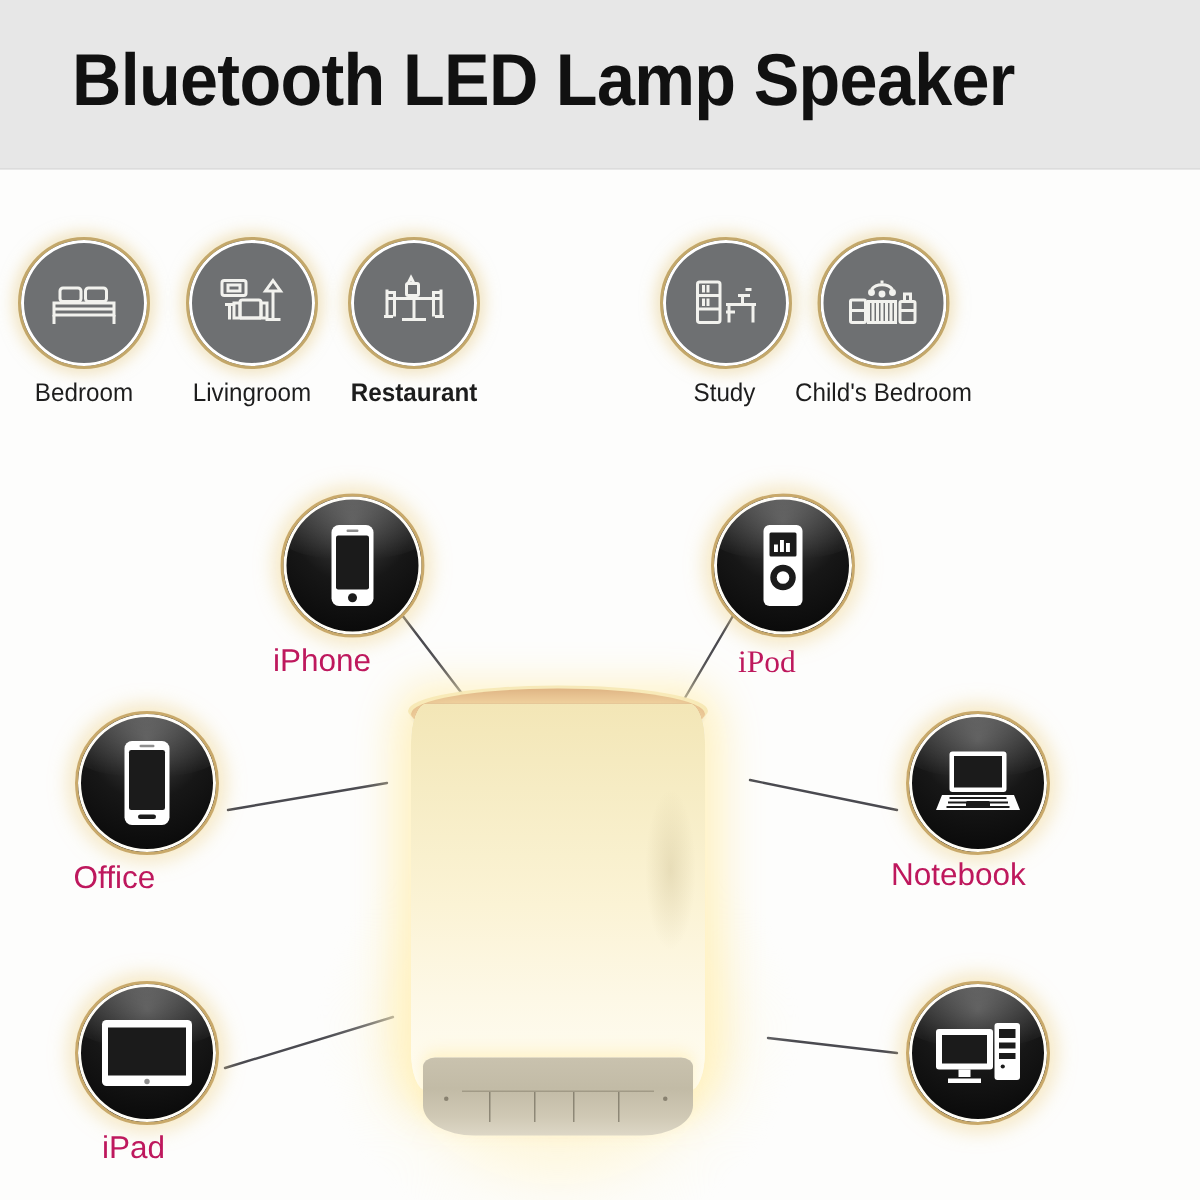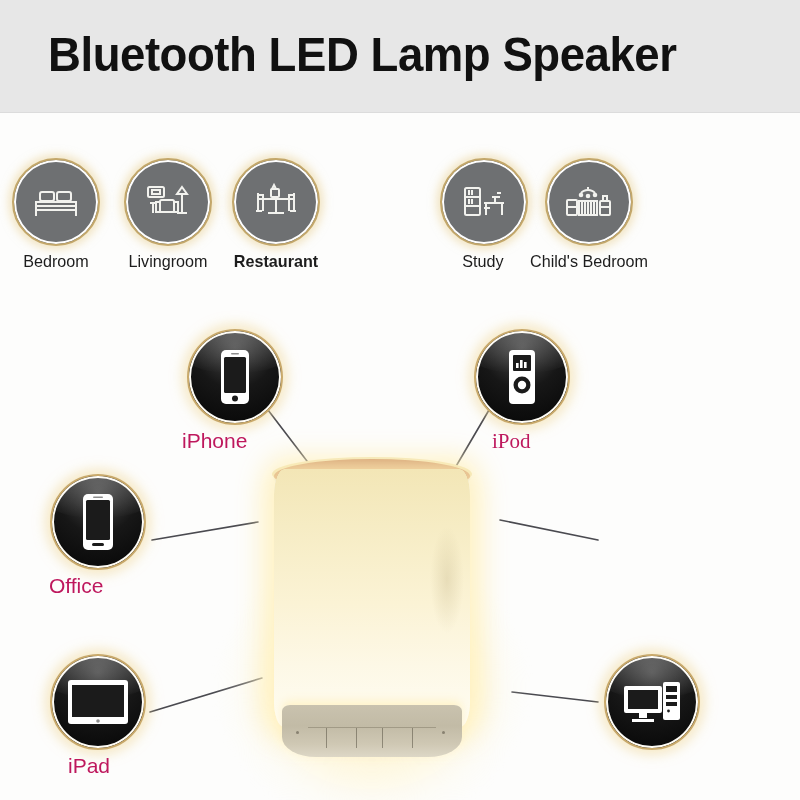--- a/index.html
+++ b/index.html
@@ -284,20 +284,32 @@
       <svg width="36" height="58" viewBox="0 0 36 58">
         <rect x="3" y="1" width="30" height="56" rx="5" fill="#ffffff"></rect>
         <rect x="6" y="7" width="24" height="40" rx="1.5" fill="#1b1b1b"></rect>
         <rect x="13" y="3.5" width="10" height="1.6" rx="0.8" fill="#8d8d8d"></rect>
         <rect x="12" y="50" width="12" height="3" rx="1.5" fill="#1b1b1b"></rect>
       </svg>
     </div>
     <div class="device-label" style="left:-1px;top:100px;">Office</div>
   </div>
 
+  <div class="device" style="left:604px;top:474px;">
+    <div class="device-circle">
+      <svg width="60" height="48" viewBox="0 0 60 48">
+        <rect x="11" y="3" width="38" height="27" rx="2" fill="#ffffff"></rect>
+        <rect x="14" y="6" width="32" height="21" fill="#1b1b1b"></rect>
+        <path d="M6 32 H54 L58 42 H2 Z" fill="#ffffff"></path>
+        <path d="M11 34 H49 M10 37 H50 M9 40 H51" stroke="#1b1b1b" stroke-width="1.2"></path>
+        <rect x="22" y="36" width="16" height="4" rx="1" fill="#1b1b1b"></rect>
+      </svg>
+    </div>
+    <div class="device-label" style="left:-10px;top:98px;">Notebook</div>
+  </div>
 
   <div class="device" style="left:50px;top:654px;">
     <div class="device-circle">
       <svg width="62" height="46" viewBox="0 0 62 46">
         <rect x="1" y="1" width="60" height="44" rx="3" fill="#ffffff"></rect>
         <rect x="5" y="6" width="52" height="32" fill="#1b1b1b"></rect>
         <circle cx="31" cy="42" r="1.8" fill="#8d8d8d"></circle>
       </svg>
     </div>
     <div class="device-label" style="left:18px;top:100px;">iPad</div>

